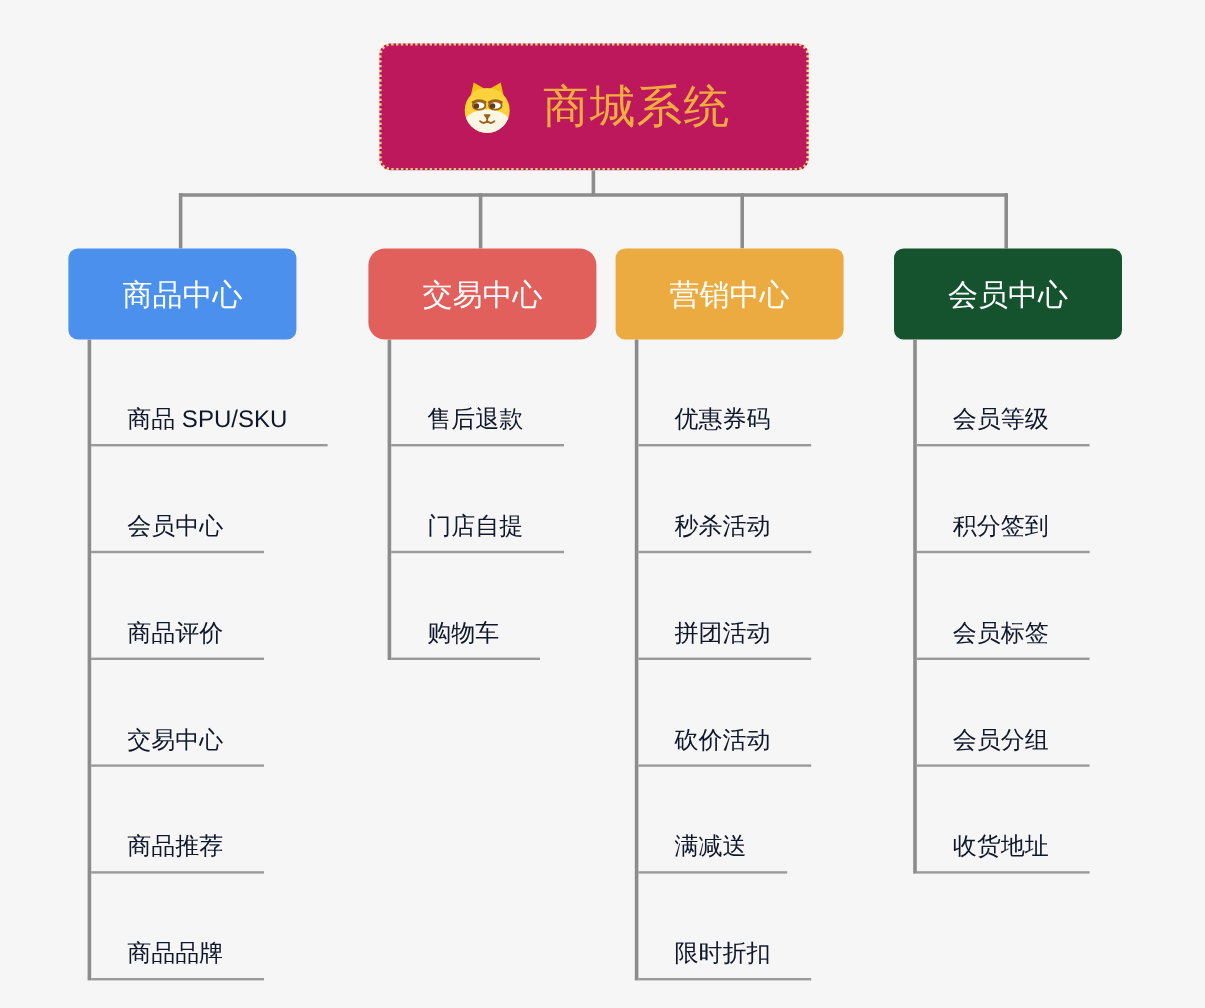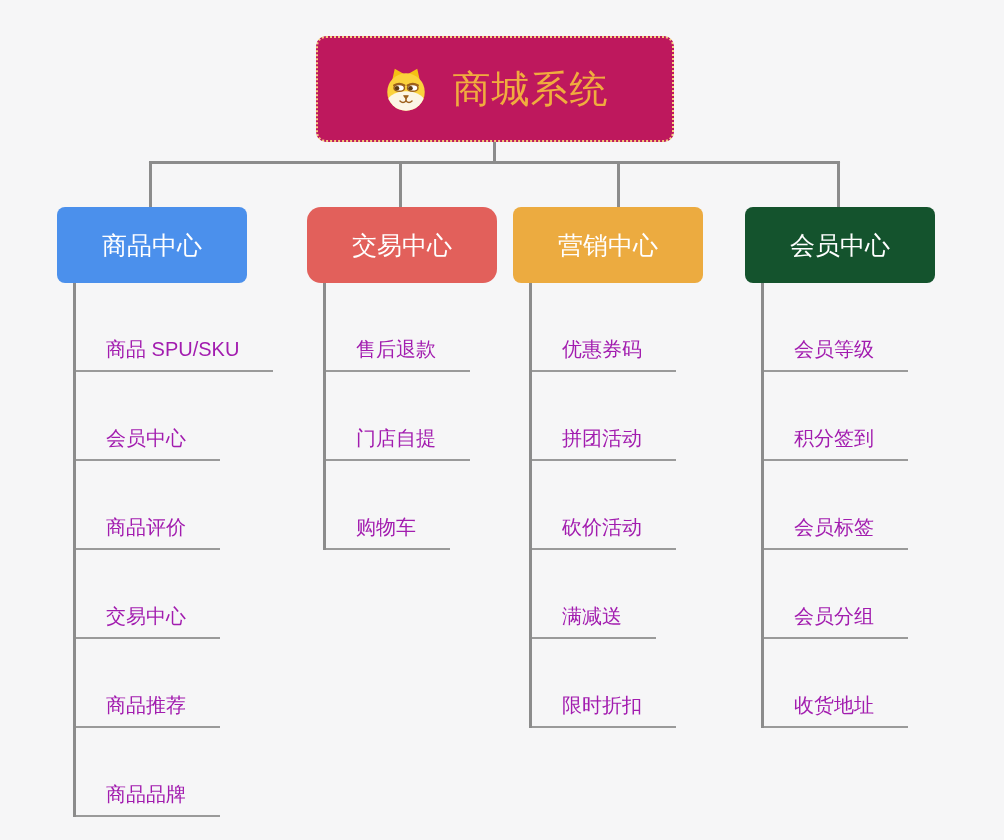--- a/index.html
+++ b/index.html
@@ -33,21 +33,21 @@
     width:190px;height:76px;border-radius:8px;box-sizing:border-box;
     display:flex;align-items:center;justify-content:center;
     color:#ffffff;font-size:25px;white-space:nowrap;
   }
   .children{
     margin-left:16px;border-left:3px solid #8C8C8C;width:max-content;
   }
   .leaf{height:89px;display:flex;align-items:flex-end;}
   .leaf-label{
     display:inline-block;white-space:nowrap;
-    font-size:20px;color:#a21caf;
+    font-size:20px;color:#0f172a;
     padding:0 34px 7px 30px;
     border-bottom:2px solid #9A9A9A;
   }
 </style>
 </head>
 <body>
 
 <div class="stage">
 
   <div class="root-node">
@@ -118,20 +118,23 @@
     </div>
   </div>
 
   <div class="column col-2">
     <div class="branch-box" style="background: rgb(236, 171, 64);">营销中心</div>
     <div class="children">
       <div class="leaf">
           <span class="leaf-label">优惠券码</span>
         </div>
       <div class="leaf">
+          <span class="leaf-label">秒杀活动</span>
+        </div>
+      <div class="leaf">
           <span class="leaf-label">拼团活动</span>
         </div>
       <div class="leaf">
           <span class="leaf-label">砍价活动</span>
         </div>
       <div class="leaf">
           <span class="leaf-label">满减送</span>
         </div>
       <div class="leaf">
           <span class="leaf-label">限时折扣</span>

